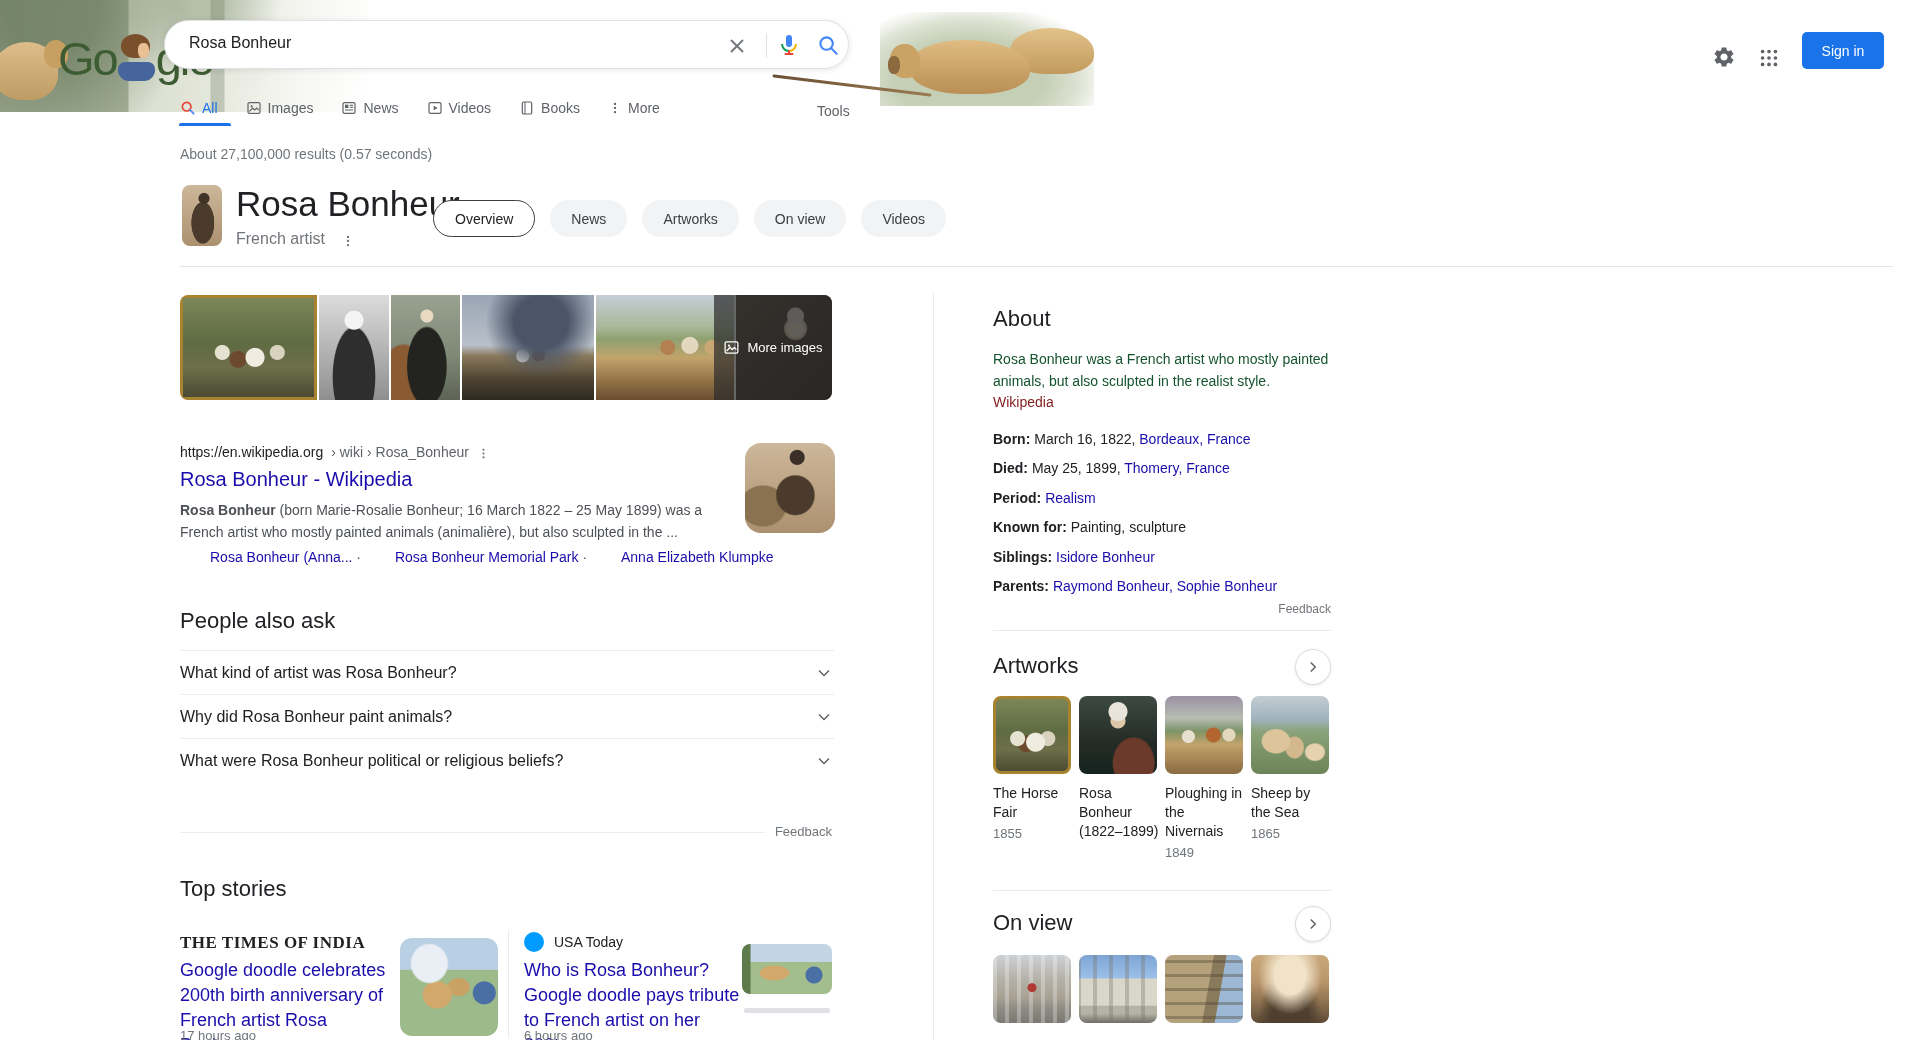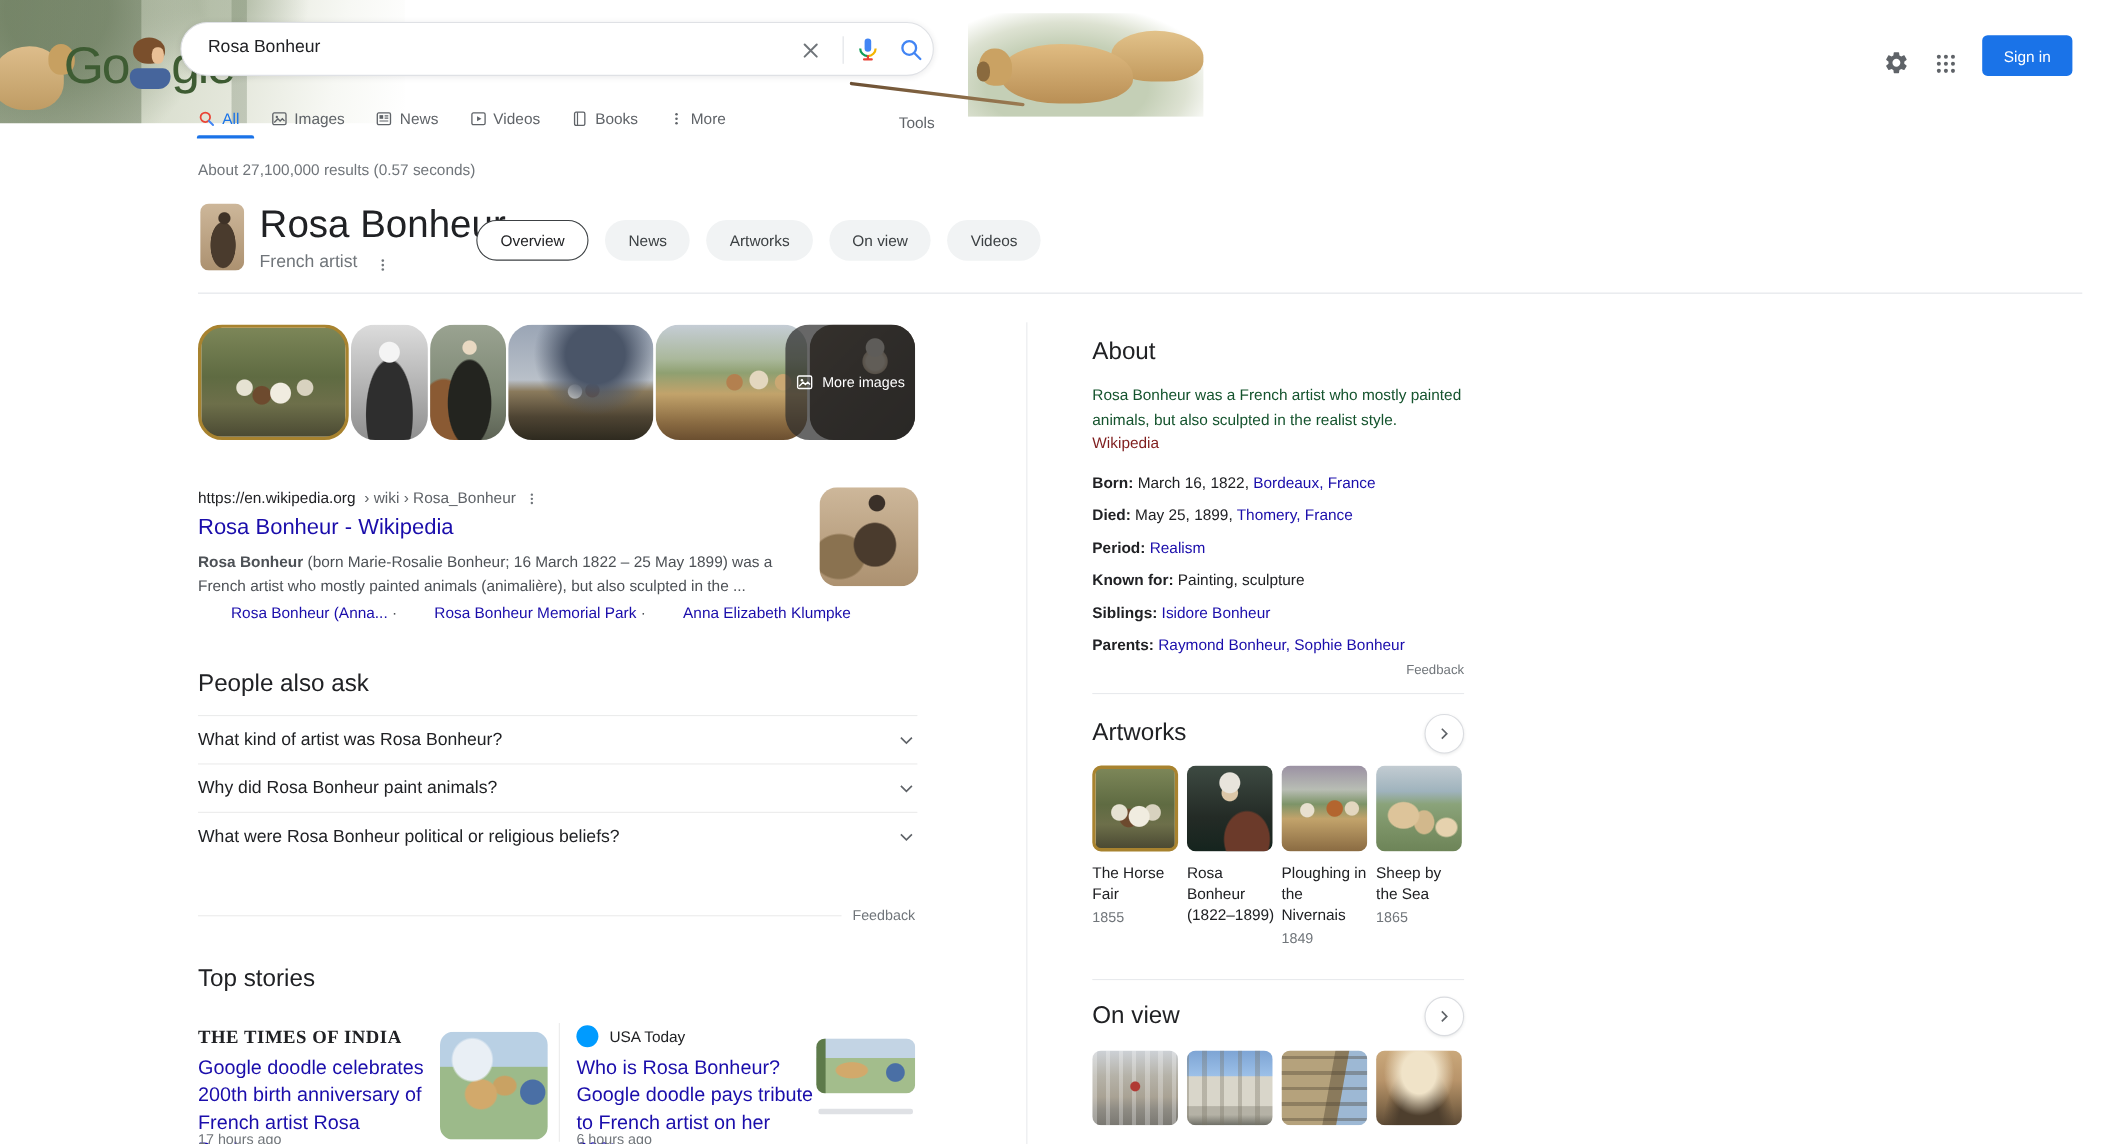--- a/index.html
+++ b/index.html
@@ -62,21 +62,21 @@
   .chips { left:433px; top:200px; display:flex; gap:15px; }
   .chip { height:37px; padding:0 21px; border-radius:19px; display:flex; align-items:center;
     font-size:14px; color:#3c4043; background:#f1f3f4; cursor:pointer; white-space:nowrap; }
   .chip.outlined { background:#fff; border:1px solid #3c4043; color:#202124; }
   .header-divider { left:180px; top:266px; width:1713px; height:1px; background:#e2e4e8; }
 
   
   .main-col { left:180px; top:0; width:654px; height:1040px; }
   .strip { position:absolute; left:0; top:295px; width:652px; height:105px; border-radius:8px;
     overflow:hidden; display:flex; gap:2px; }
-  .strip > div { height:105px; cursor:pointer;border-radius:22px; }
+  .strip > div { height:105px; cursor:pointer; }
   .more-images { position:absolute; right:0; bottom:0; width:118px; height:35px; background:rgba(45,45,45,.72);
     color:#fff; font-size:13px; display:flex; align-items:center; justify-content:center; gap:7px; cursor:pointer; }
 
   .art-horsefair { background:
       radial-gradient(circle at 30% 55%, #e6e2d2 0 7px, transparent 8px),
       radial-gradient(circle at 55% 60%, #f0ece0 0 9px, transparent 10px),
       radial-gradient(circle at 72% 55%, #d8d2bf 0 7px, transparent 8px),
       radial-gradient(circle at 42% 62%, #6d4a2e 0 8px, transparent 9px),
       linear-gradient(180deg, #7c8658 0%, #5f6b42 45%, #6d6f4a 70%, #4b4a33 100%);
     border:3px solid #a8832f; }

